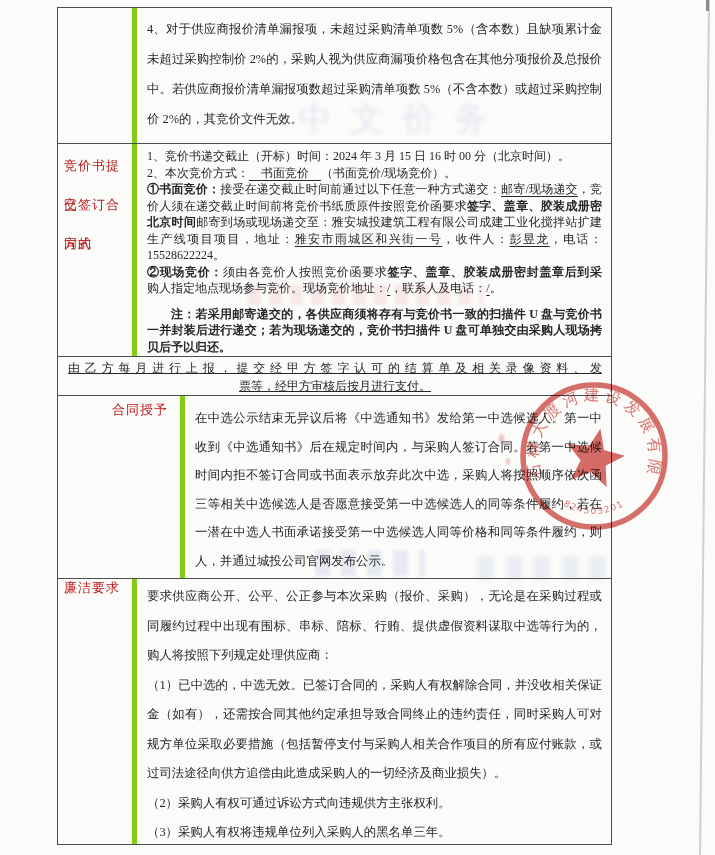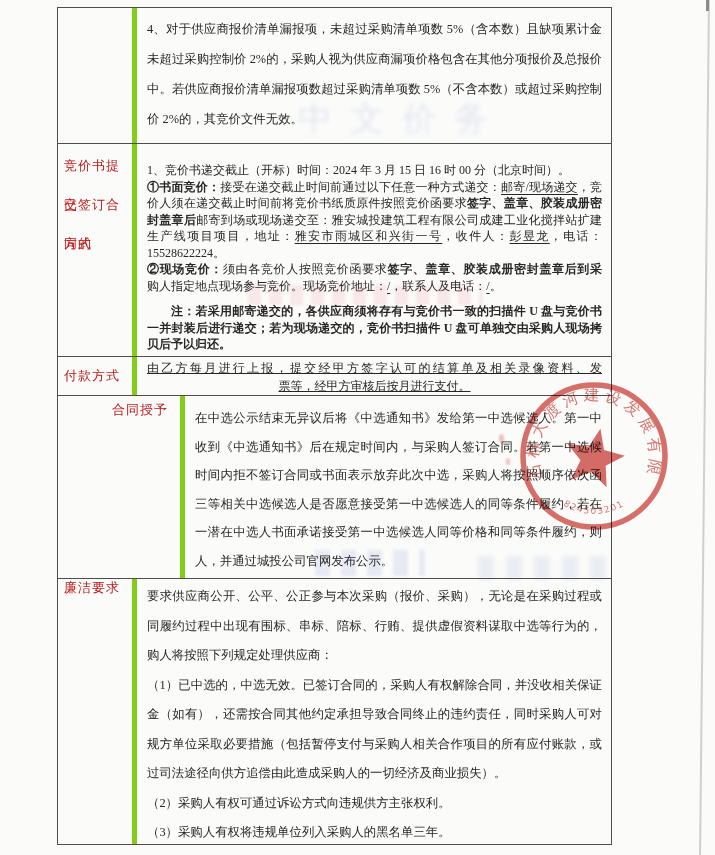--- a/index.html
+++ b/index.html
@@ -32,21 +32,21 @@
   .line.gap{margin-top:9px;}
   .bold{font-weight:700;}
   .uline{text-decoration:underline;text-underline-offset:3px;}
   
   .r-carryover{height:135px;}
   .r-carryover .bdy{padding-top:6px;font-size:12.4px;}
   .r-carryover .line{line-height:30px;height:30px;}
   .r-submission{height:213px;}
   .r-submission .hdr{padding-top:2px;}
   .r-submission .hline{line-height:39px;height:39px;}
-  .r-submission .bdy{padding-top:4px;font-size:12px;margin-top:14px;}
+  .r-submission .bdy{padding-top:4px;font-size:12px;}
   .r-submission .line{line-height:16.5px;height:16.5px;}
   .r-submission .line.gap{height:16.5px;}
   .r-payment{height:39px;}
   .r-payment .hdr{display:flex;align-items:center;}
   .r-payment .bdy{padding-top:3px;font-size:12px;text-decoration:underline;}
   .r-payment .line{line-height:17.5px;height:17.5px;text-align:center;}
   .r-award{height:183px;}
   .r-award .hdr{padding-top:4px;margin-left:48px;}
   .r-award .hdr .hline{line-height:20px;}
   .r-award .bdy{padding-top:8px;font-size:12.4px;}
@@ -112,37 +112,35 @@
     </div>
 
     <div class="row r-submission">
       <div class="hdr">
         <div class="hline">竞价书提交</div>
         <div class="hline">已签订合同的</div>
         <div class="hline">方式</div>
       </div>
       <div class="bdy">
           <div class="line"><span>1、竞价书递交截止（开标）时间：2024 年 3 月 15 日 16 时 00 分（北京时间）。</span></div>
+          <div class="line"><span>2、本次竞价方式：</span><span class="uline">　书面竞价　</span><span>（书面竞价/现场竞价）。</span></div>
           <div class="line fill"><span class="bold">①书面竞价：</span><span>接受在递交截止时间前通过以下任意一种方式递交：</span><span class="uline">邮寄/现场递交</span><span>，竞</span></div>
           <div class="line fill"><span>价人须在递交截止时间前将竞价书纸质原件按照竞价函要求</span><span class="bold">签字、盖章、胶装成册密</span></div>
-          <div class="line fill"><span class="bold">封盖章后</span><span>邮寄到场或现场递交至：雅安城投建筑工程有限公司成建工业化搅拌站扩建</span></div>
+          <div class="line fill"><span class="bold">北京时间</span><span>邮寄到场或现场递交至：雅安城投建筑工程有限公司成建工业化搅拌站扩建</span></div>
           <div class="line fill"><span>生产线项目项目，地址：</span><span class="uline">雅安市雨城区和兴街一号</span><span>，收件人：</span><span class="uline">彭昱龙</span><span>，电话：</span></div>
           <div class="line"><span>15528622224。</span></div>
           <div class="line fill"><span class="bold">②现场竞价：</span><span>须由各竞价人按照竞价函要求</span><span class="bold">签字、盖章、胶装成册密封盖章后到采</span></div>
           <div class="line"><span>购人指定地点现场参与竞价。现场竞价地址：</span><span class="uline">/</span><span>，联系人及电话：</span><span class="uline">/</span><span>。</span></div>
           <div class="line fill gap indent"><span class="bold">注：若采用邮寄递交的，各供应商须将存有与竞价书一致的扫描件 U 盘与竞价书</span></div>
           <div class="line fill"><span class="bold">一并封装后进行递交；若为现场递交的，竞价书扫描件 U 盘可单独交由采购人现场拷</span></div>
           <div class="line"><span class="bold">贝后予以归还。</span></div>
         </div>
     </div>
 
     <div class="row r-payment">
-      <div class="hdr">
-        <div class="hline">付款方式</div>
-      </div>
       <div class="bdy">
           <div class="line fill"><span>由乙方每月进行上报，提交经甲方签字认可的结算单及相关录像资料、发</span></div>
           <div class="line"><span>票等，经甲方审核后按月进行支付。</span></div>
         </div>
     </div>
 
     <div class="row r-award">
       <div class="hdr">
         <div class="hline">合同授予</div>
       </div>

